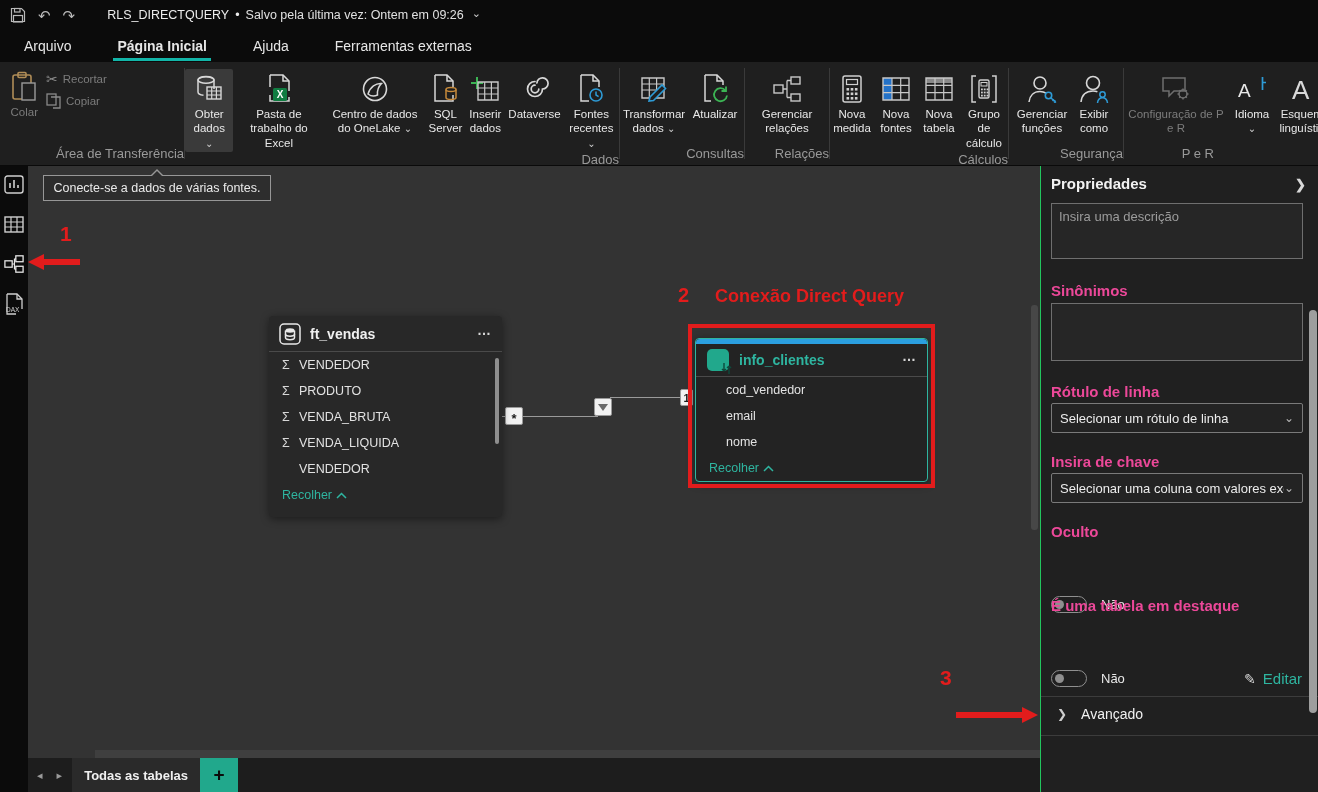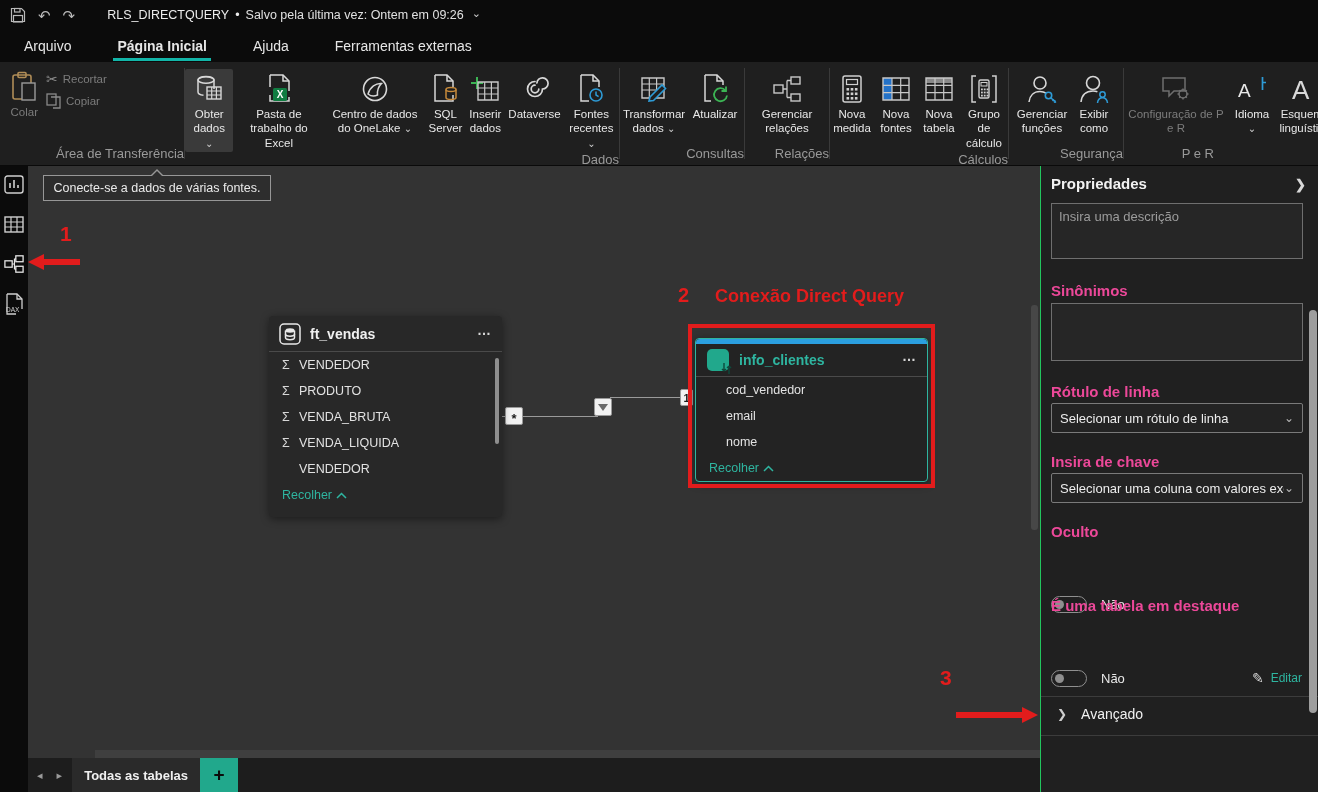--- a/index.html
+++ b/index.html
@@ -84,21 +84,21 @@
   .pp-label { position:absolute; left:10px; color:#ec4899; font-size:15px; font-weight:bold; white-space:nowrap; }
   .pp-drop { position:absolute; left:10px; width:252px; height:30px; background:#232323; border:1px solid #7a7a7a; border-radius:2px; display:flex; align-items:center; padding:0 8px; color:#ececec; font-size:13px; }
   .pp-drop .dtext { flex:1; white-space:nowrap; overflow:hidden; }
   .pp-drop .chev { color:#b5b5b5; font-size:12px; }
   .toggle-row { position:absolute; left:10px; display:flex; align-items:center; gap:14px;margin-top:46px; }
   .toggle { width:36px; height:17px; border:1px solid #8f8f8f; border-radius:9px; position:relative; }
   .toggle .knob { position:absolute; left:3px; top:2.5px; width:9px; height:9px; border-radius:50%; background:#8f8f8f; }
   .toggle-val { color:#e8e8e8; font-size:13px; }
   .pp-edit { position:absolute; right:16px; top:504px; display:flex; align-items:center; gap:7px; }
   .pp-edit .pencil { color:#dcdcdc; font-size:14px; }
-  .pp-edit .etext { color:#2EB5A0; font-size:12px; }
+  .pp-edit .etext { color:#2EB5A0; font-size:15px; }
   .pp-hr { position:absolute; left:0; width:278px; height:1px; background:#3c3c3c; }
   .pp-adv { position:absolute; left:16px; top:540px; display:flex; align-items:center; gap:14px; }
   .pp-adv .achev { color:#cfcfcf; font-size:12px; }
   .pp-adv .atext { color:#f0f0f0; font-size:14px; }
   .pp-scroll { position:absolute; right:1px; top:144px; width:8px; height:403px; background:#9e9e9e; border-radius:4px; }
 
   
   .bottombar { position:absolute; left:28px; top:758px; width:1012px; height:34px; background:#1d1d1d; display:flex; align-items:stretch; }
   .bb-nav { display:flex; align-items:center; gap:14px; padding:0 10px 0 9px; color:#9a9a9a; font-size:11px; }
   .bb-tab { width:128px; background:#2a2a2a; color:#f0f0f0; font-size:13px; font-weight:bold; display:flex; align-items:center; justify-content:center; }

